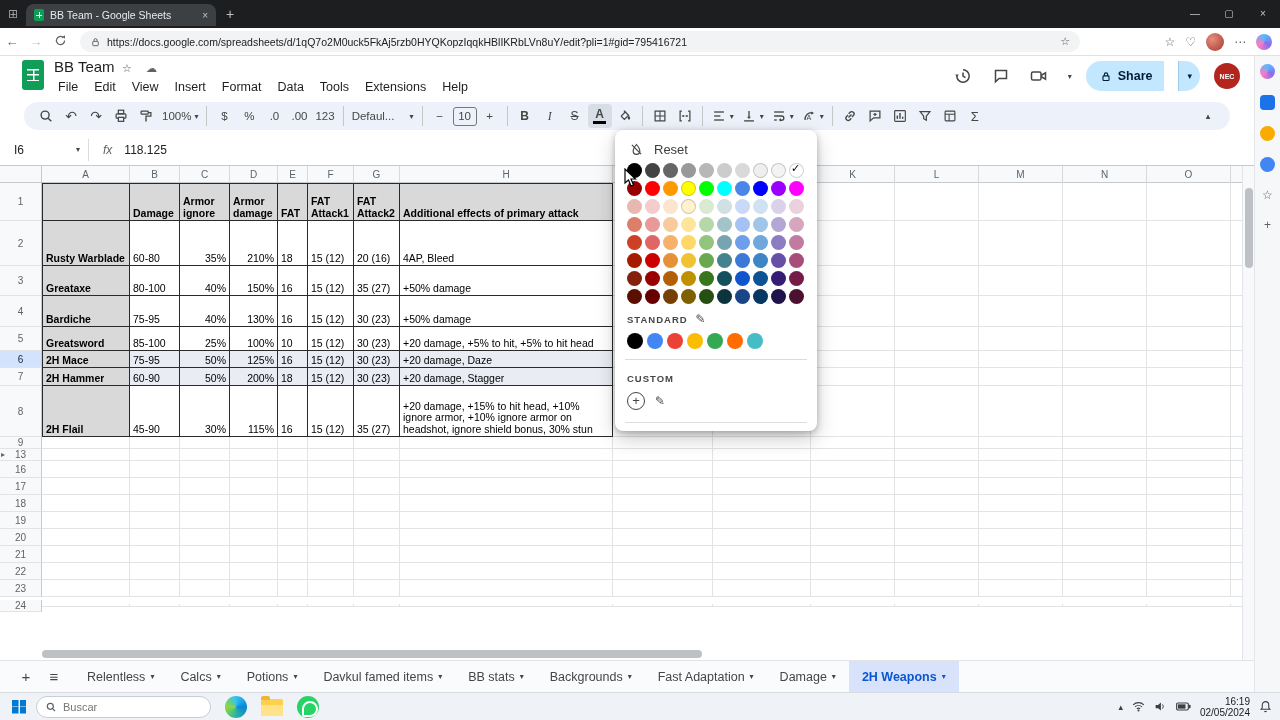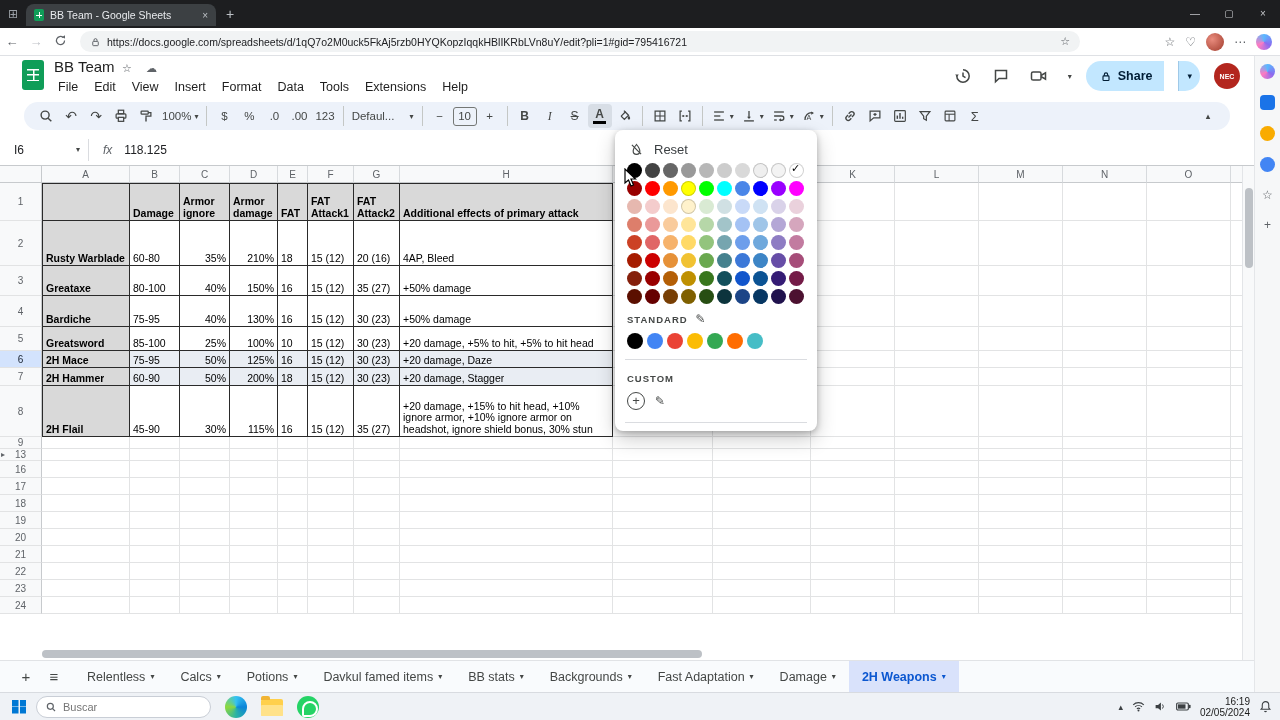--- a/index.html
+++ b/index.html
@@ -925,21 +925,21 @@
           <div class="cell" style="width: 213px;"></div>
           <div class="cell" style="width: 100px;"></div>
           <div class="cell" style="width: 98px;"></div>
           <div class="cell" style="width: 84px;"></div>
           <div class="cell" style="width: 84px;"></div>
           <div class="cell" style="width: 84px;"></div>
           <div class="cell" style="width: 84px;"></div>
           <div class="cell" style="width: 84px;"></div>
           <div class="cell" style="width: 40px;"></div>
         </div>
-        <div class="grow" style="height: 17px;">
+        <div class="grow" style="height: 17px; align-items: center;">
           <div class="rownum" style="width: 42px;">
             <span>24</span>
           </div>
           <div class="cell" style="width: 88px;"></div>
           <div class="cell" style="width: 50px;"></div>
           <div class="cell" style="width: 50px;"></div>
           <div class="cell" style="width: 48px;"></div>
           <div class="cell" style="width: 30px;"></div>
           <div class="cell" style="width: 46px;"></div>
           <div class="cell" style="width: 46px;"></div>

